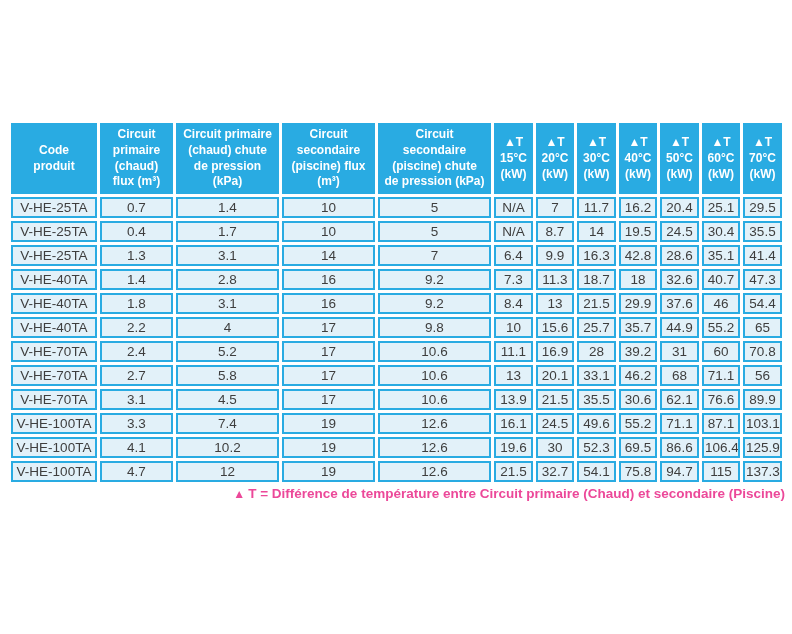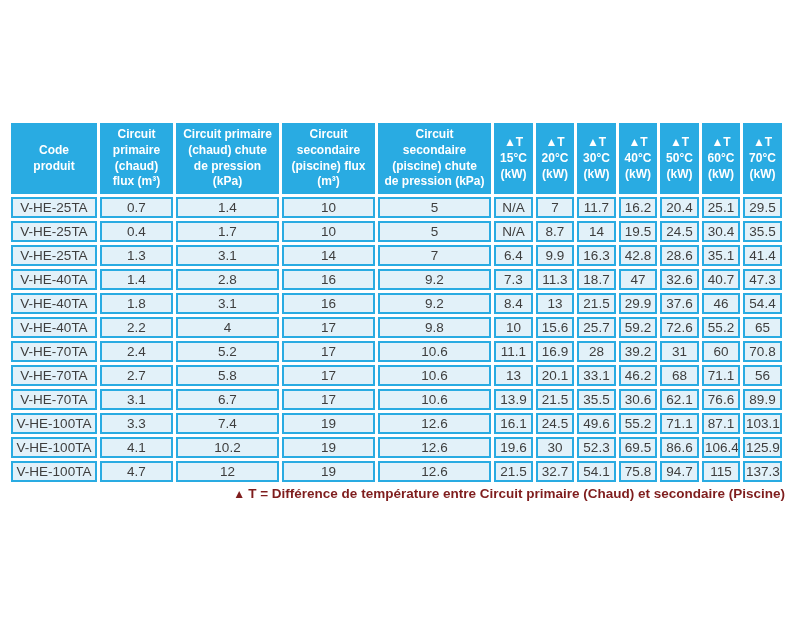--- a/index.html
+++ b/index.html
@@ -48,21 +48,21 @@
     padding: 0 1px;
     box-sizing: border-box;
     overflow: hidden;
   }
   .footnote {
     position: absolute;
     left: 8px;
     top: 486px;
     width: 777px;
     text-align: right;
-    color: #7f1d1d;
+    color: #ec4899;
     font-size: 13.5px;
     font-weight: bold;
   }
   .footnote .tri {
     font-size: 12px;
     margin-right: 3px;
   }
 </style>
 </head>
 <body>
@@ -172,21 +172,21 @@
         </tr>
         <tr>
           <td>V-HE-40TA</td>
           <td>1.4</td>
           <td>2.8</td>
           <td>16</td>
           <td>9.2</td>
           <td>7.3</td>
           <td>11.3</td>
           <td>18.7</td>
-          <td>47</td>
+          <td>18</td>
           <td>32.6</td>
           <td>40.7</td>
           <td>47.3</td>
         </tr>
         <tr>
           <td>V-HE-40TA</td>
           <td>1.8</td>
           <td>3.1</td>
           <td>16</td>
           <td>9.2</td>
@@ -200,22 +200,22 @@
         </tr>
         <tr>
           <td>V-HE-40TA</td>
           <td>2.2</td>
           <td>4</td>
           <td>17</td>
           <td>9.8</td>
           <td>10</td>
           <td>15.6</td>
           <td>25.7</td>
-          <td>59.2</td>
-          <td>72.6</td>
+          <td>35.7</td>
+          <td>44.9</td>
           <td>55.2</td>
           <td>65</td>
         </tr>
         <tr>
           <td>V-HE-70TA</td>
           <td>2.4</td>
           <td>5.2</td>
           <td>17</td>
           <td>10.6</td>
           <td>11.1</td>
@@ -236,21 +236,21 @@
           <td>20.1</td>
           <td>33.1</td>
           <td>46.2</td>
           <td>68</td>
           <td>71.1</td>
           <td>56</td>
         </tr>
         <tr>
           <td>V-HE-70TA</td>
           <td>3.1</td>
-          <td>6.7</td>
+          <td>4.5</td>
           <td>17</td>
           <td>10.6</td>
           <td>13.9</td>
           <td>21.5</td>
           <td>35.5</td>
           <td>30.6</td>
           <td>62.1</td>
           <td>76.6</td>
           <td>89.9</td>
         </tr>

